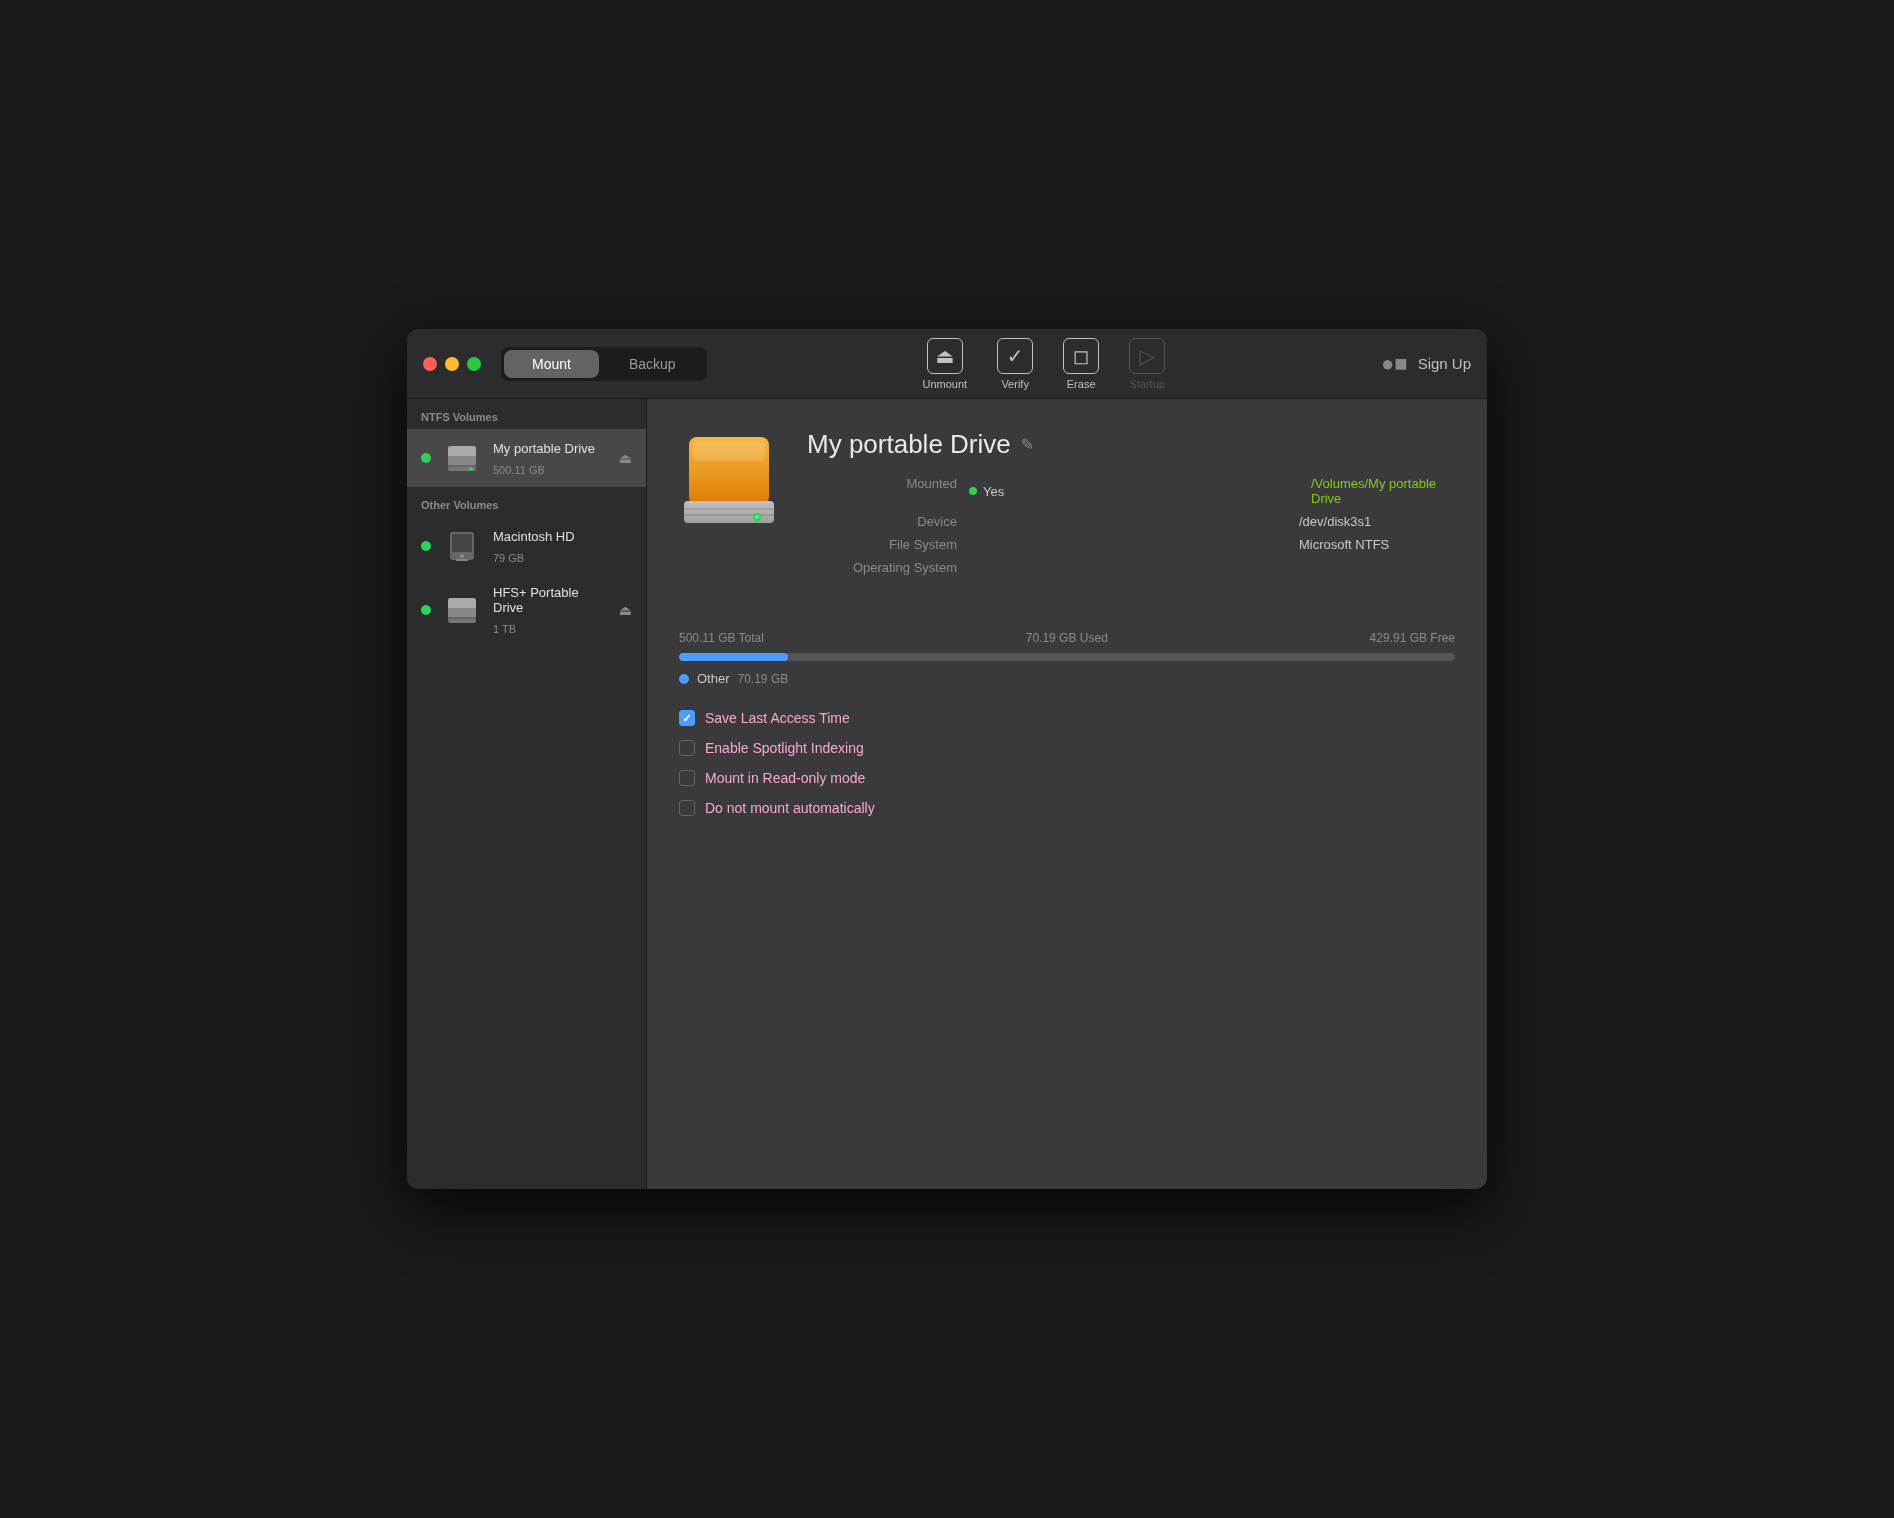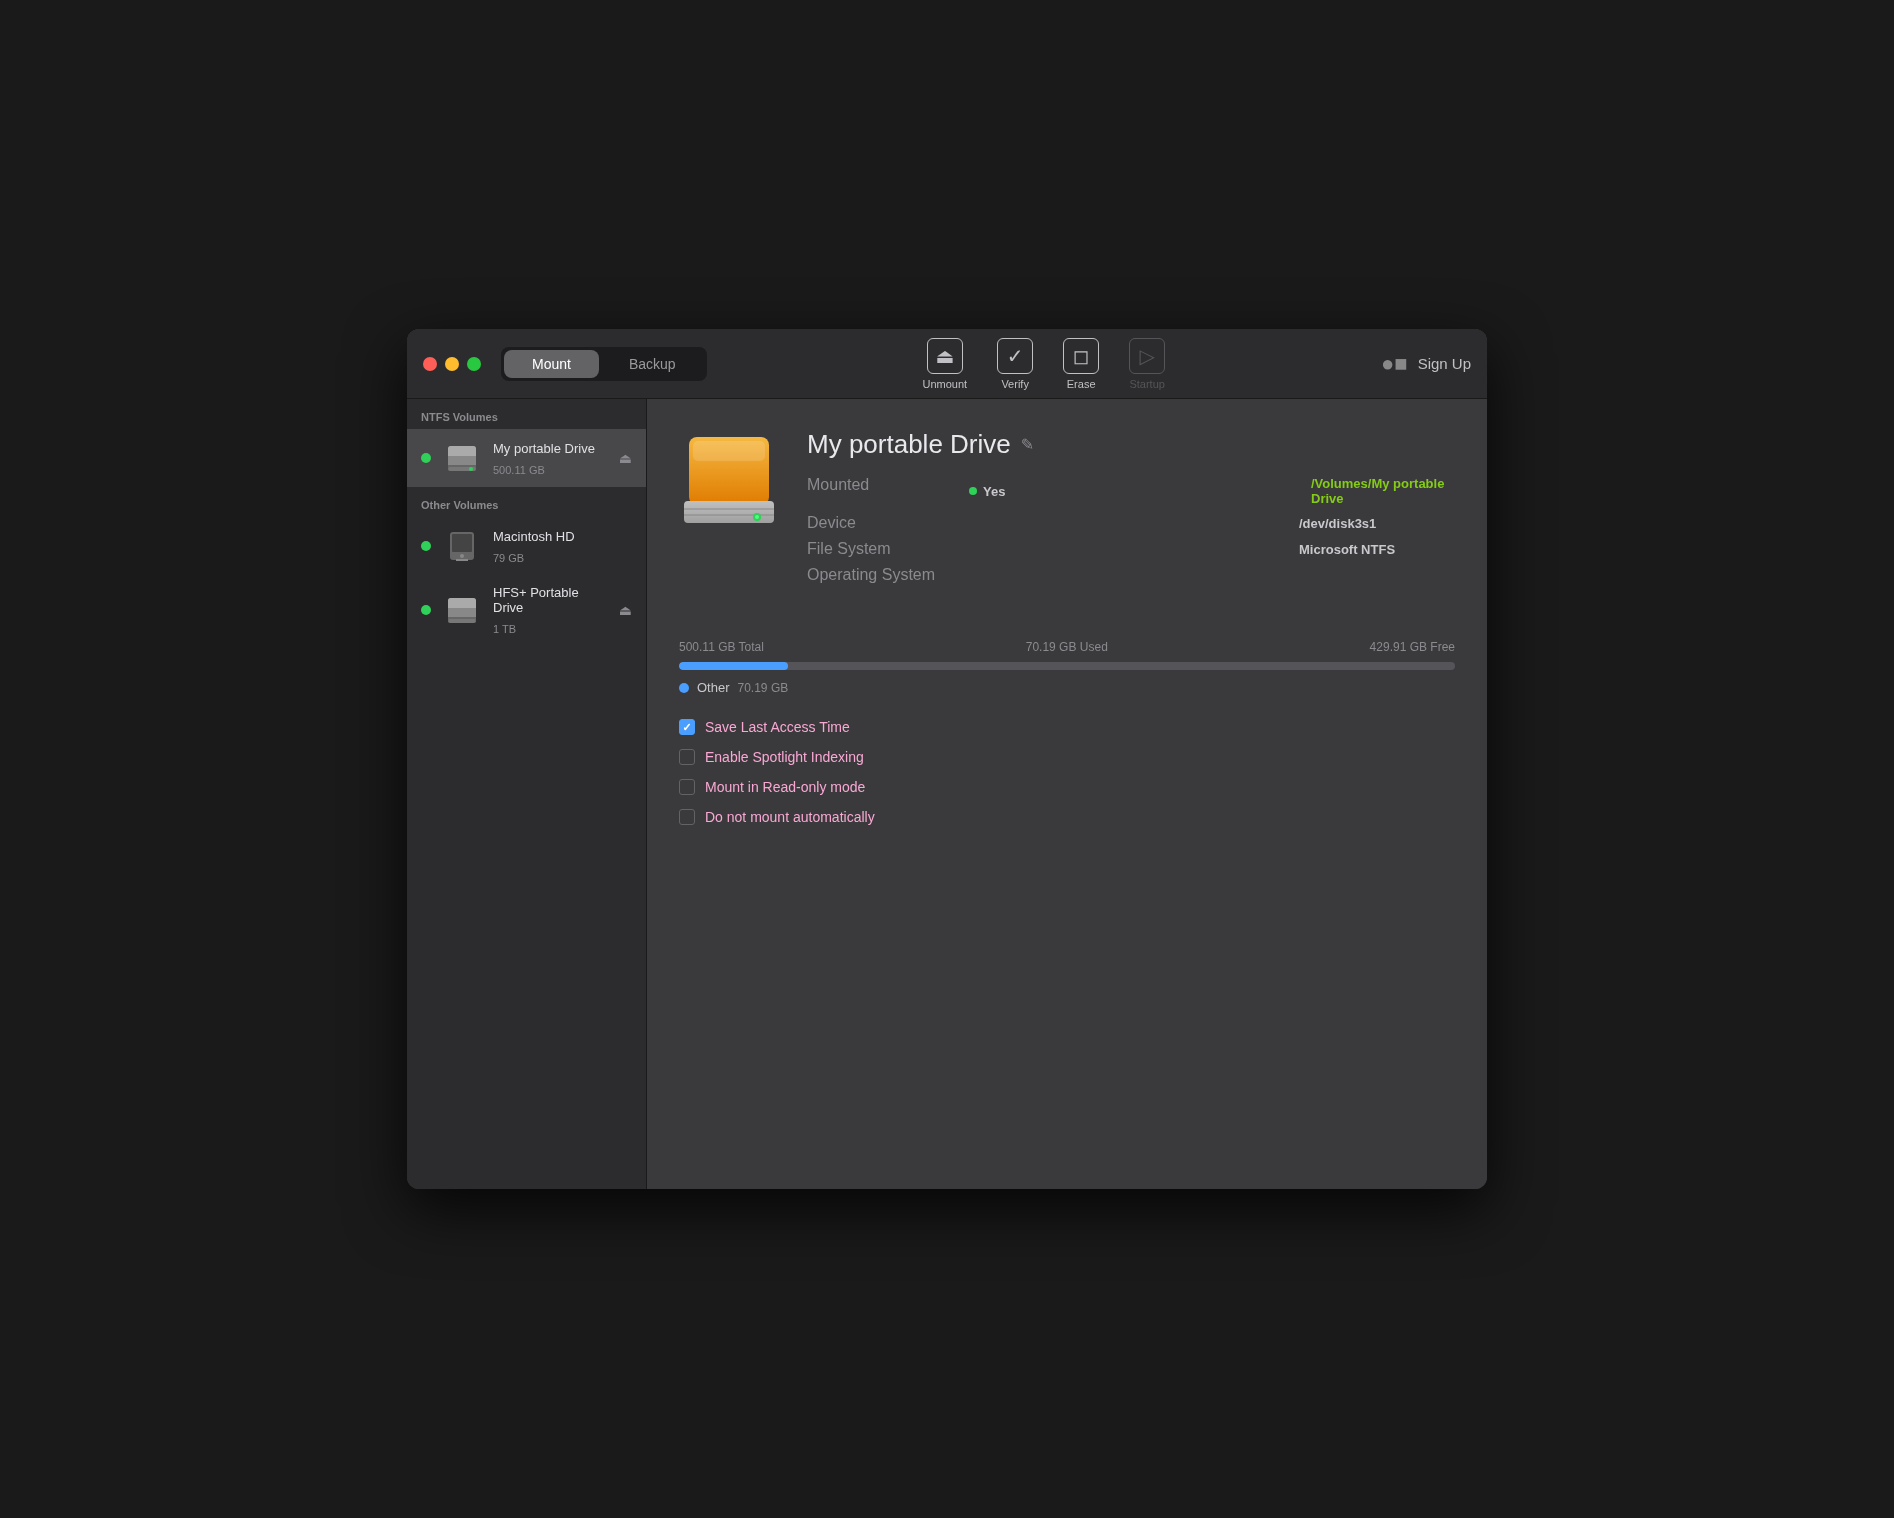--- a/index.html
+++ b/index.html
@@ -231,30 +231,30 @@
       color: #8a8a8f;
       font-size: 16px;
       cursor: pointer;
     }
     .info-grid {
       display: grid;
       grid-template-columns: 150px 1fr 150px 1fr;
       gap: 8px 12px;
     }
     .info-label {
-      font-size: 16px;
-      color: #8a8a8f;
+      font-size: 13px;
+      color: #8a8a8f;
+      text-align: right;
     }
     .info-value {
       font-size: 13px;
       color: #c8c8cd;
       display: flex;
       align-items: center;
       gap: 6px;
-      font-weight: bold;
     }
     .info-value.link {
       color: #84cc16;
       margin-left: 12px;
     }
     .info-value .dot-small {
       width: 8px;
       height: 8px;
       border-radius: 50%;
       background: #30d158;

